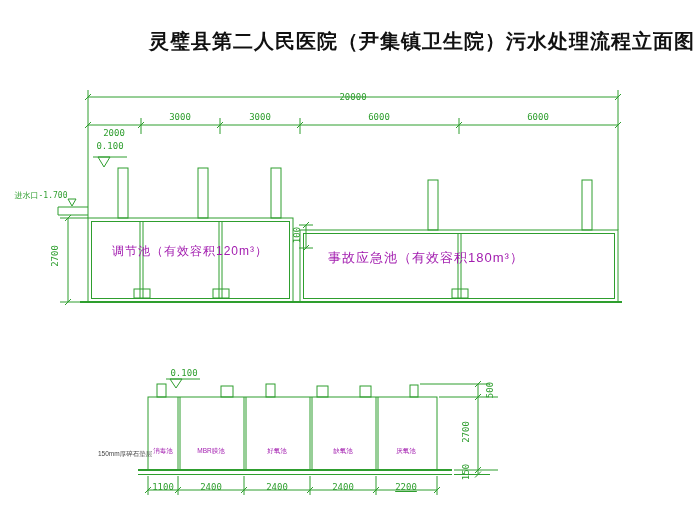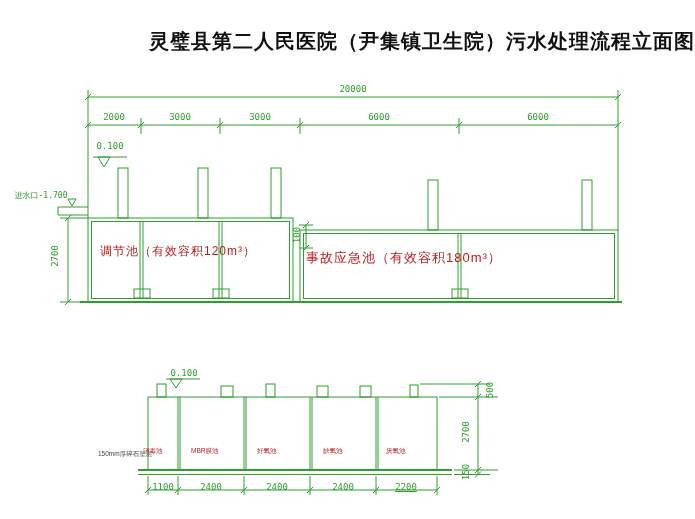--- a/index.html
+++ b/index.html
@@ -4,21 +4,21 @@
 <style>
   html,body{margin:0;padding:0;background:#fff;}
   .canvas{position:relative;width:695px;height:519px;background:#ffffff;overflow:hidden;
           font-family:"Liberation Sans",sans-serif;}
   .title{position:absolute;left:0;right:0;top:28px;text-align:right;
          font-family:"Liberation Serif",serif;font-weight:bold;font-size:20px;
          letter-spacing:1px;color:#111;}
   .dim{position:absolute;color:#2e9e2e;font-family:"DejaVu Sans Mono",monospace;
        font-size:9px;line-height:10px;text-align:center;white-space:nowrap;}
   .vtext{transform:rotate(-90deg);transform-origin:center center;width:40px;height:10px;}
-  .cyan{position:absolute;color:#b91c1c;white-space:nowrap;
+  .cyan{position:absolute;color:#a21caf;text-align:center;white-space:nowrap;
         letter-spacing:1px;}
   .tank1{left:100px;top:243px;width:180px;font-size:12px;}
   .tank2{left:306px;top:249px;width:240px;font-size:13px;}
   .chamber{font-size:6.5px;letter-spacing:0;width:40px;top:447px;}
   .note{position:absolute;left:98px;top:450px;font-size:6.5px;color:#444;white-space:nowrap;}
   svg{position:absolute;left:0;top:0;}
 </style>
 </head>
 <body>
 
@@ -151,22 +151,22 @@
       <line x1="475" y1="477.5" x2="481" y2="471.5"></line>
       <line x1="420" y1="384" x2="490" y2="384"></line>
       <line x1="439" y1="397" x2="498" y2="397"></line>
       <line x1="454" y1="470" x2="498" y2="470"></line>
       <line x1="454" y1="474.5" x2="490" y2="474.5"></line>
     </g>
   </svg>
 
   <div class="title">灵璧县第二人民医院（尹集镇卫生院）污水处理流程立面图</div>
 
-  <div class="dim" style="left:328px;top:84px;width:50px;text-align:center;">20000</div>
-  <div class="dim" style="left:94px;top:112px;width:40px;">2000</div>
+  <div class="dim" style="left:328px;top:92px;width:50px;text-align:center;">20000</div>
+  <div class="dim" style="left:94px;top:128px;width:40px;">2000</div>
   <div class="dim" style="left:160px;top:112px;width:40px;">3000</div>
   <div class="dim" style="left:240px;top:112px;width:40px;">3000</div>
   <div class="dim" style="left:359px;top:112px;width:40px;">6000</div>
   <div class="dim" style="left:518px;top:112px;width:40px;">6000</div>
 
   <div class="dim" style="left:92px;top:141px;width:36px;">0.100</div>
   <div class="dim" style="left:12px;top:191px;width:58px;font-size:8px;">进水口-1.700</div>
   <div class="dim vtext" style="left:35px;top:251px;">2700</div>
   <div class="dim vtext" style="left:277px;top:230px;">100</div>
 

